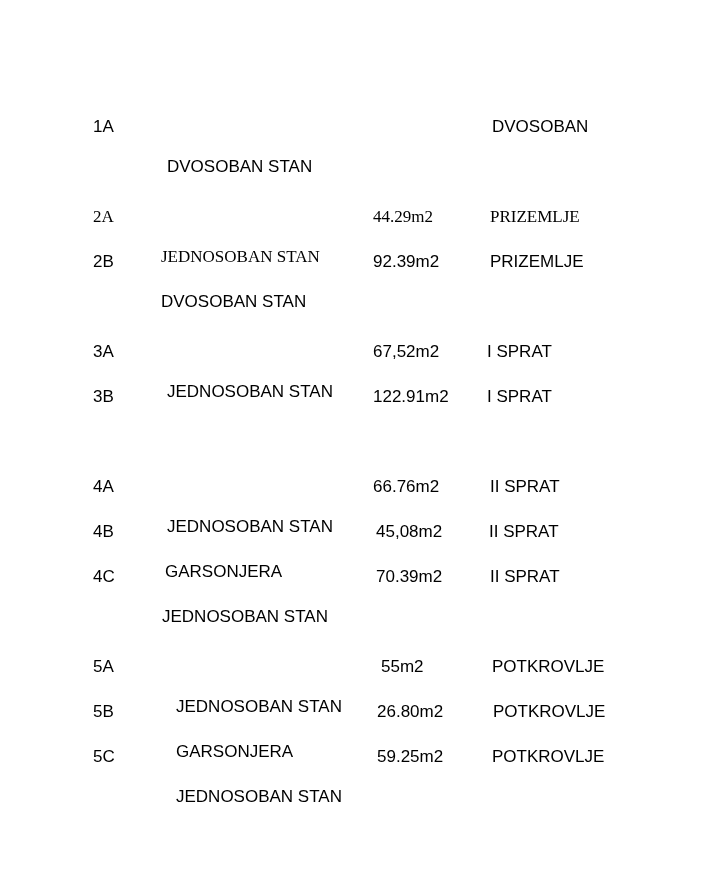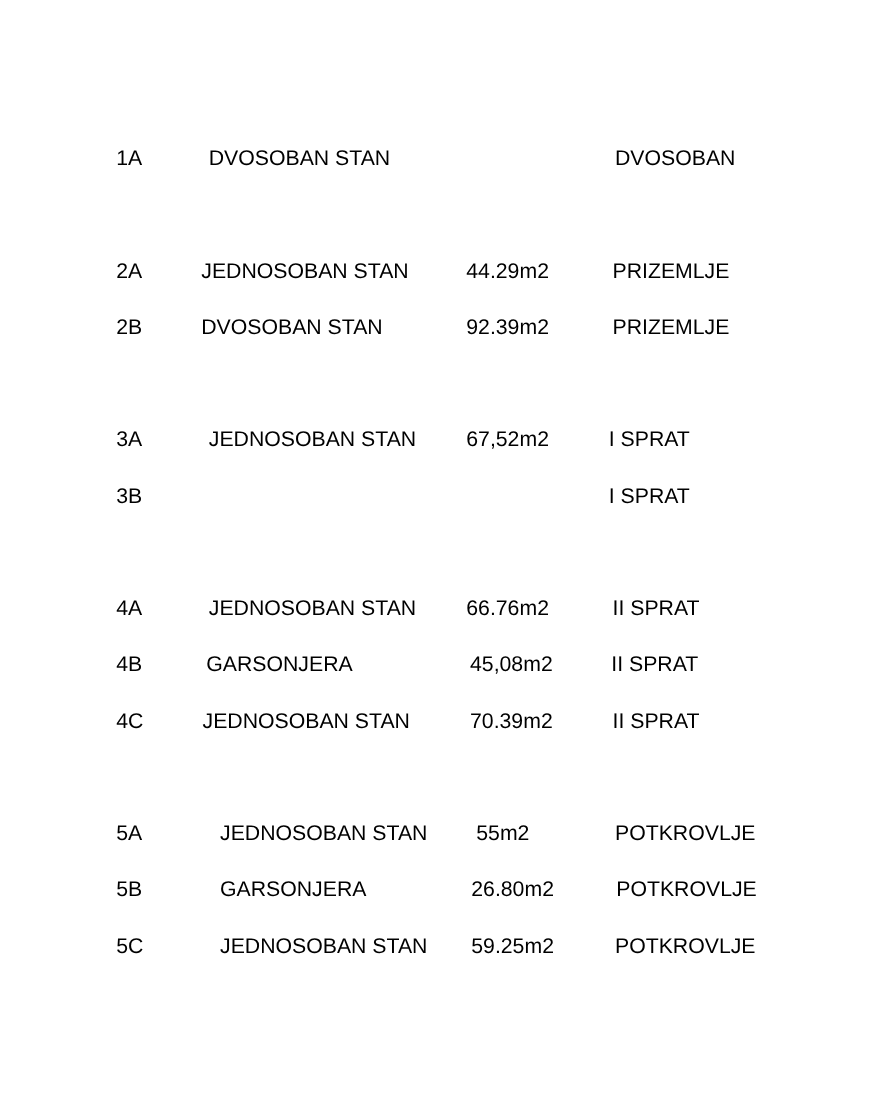--- a/index.html
+++ b/index.html
@@ -23,36 +23,36 @@
     left: 0;
     width: 703px;
     height: 30px;
     white-space: nowrap;
   }
   .cell {
     position: absolute;
     top: 0;
   }
   .cell.unit  { left: 93px; }
-  .cell.type  { left: var(--c2, 166px); }
+  .cell.type  { left: var(--c2, 166px); margin-top: 40px; }
   .cell.area  { left: var(--c3, 373px); }
   .cell.floor { left: var(--c4, 490px); }
 </style>
 </head>
 <body>
 
 <div class="page">
 
   <div class="row" style="top:112px; --c2:167px; --c3:373px; --c4:492px;">
     <span class="cell unit">1A</span>
     <span class="cell type">DVOSOBAN STAN</span>
     <span class="cell floor">DVOSOBAN</span>
   </div>
 
-  <div class="row" style="top:202px; --c2:161px; --c3:373px; --c4:490px;">
+  <div class="row" style="top:202px;font-family:Liberation Serif, serif; --c2:161px; --c3:373px; --c4:490px;">
     <span class="cell unit">2A</span>
     <span class="cell type">JEDNOSOBAN STAN</span>
     <span class="cell area">44.29m2</span>
     <span class="cell floor">PRIZEMLJE</span>
   </div>
 
   <div class="row" style="top:247px; --c2:161px; --c3:373px; --c4:490px;">
     <span class="cell unit">2B</span>
     <span class="cell type">DVOSOBAN STAN</span>
     <span class="cell area">92.39m2</span>
@@ -61,20 +61,21 @@
 
   <div class="row" style="top:337px; --c2:167px; --c3:373px; --c4:487px;">
     <span class="cell unit">3A</span>
     <span class="cell type">JEDNOSOBAN STAN</span>
     <span class="cell area">67,52m2</span>
     <span class="cell floor">I SPRAT</span>
   </div>
 
   <div class="row" style="top:382px; --c2:166px; --c3:373px; --c4:487px;">
     <span class="cell unit">3B</span>
+    <span class="cell area">122.91m2</span>
     <span class="cell floor">I SPRAT</span>
   </div>
 
   <div class="row" style="top:472px; --c2:167px; --c3:373px; --c4:490px;">
     <span class="cell unit">4A</span>
     <span class="cell type">JEDNOSOBAN STAN</span>
     <span class="cell area">66.76m2</span>
     <span class="cell floor">II SPRAT</span>
   </div>
 

